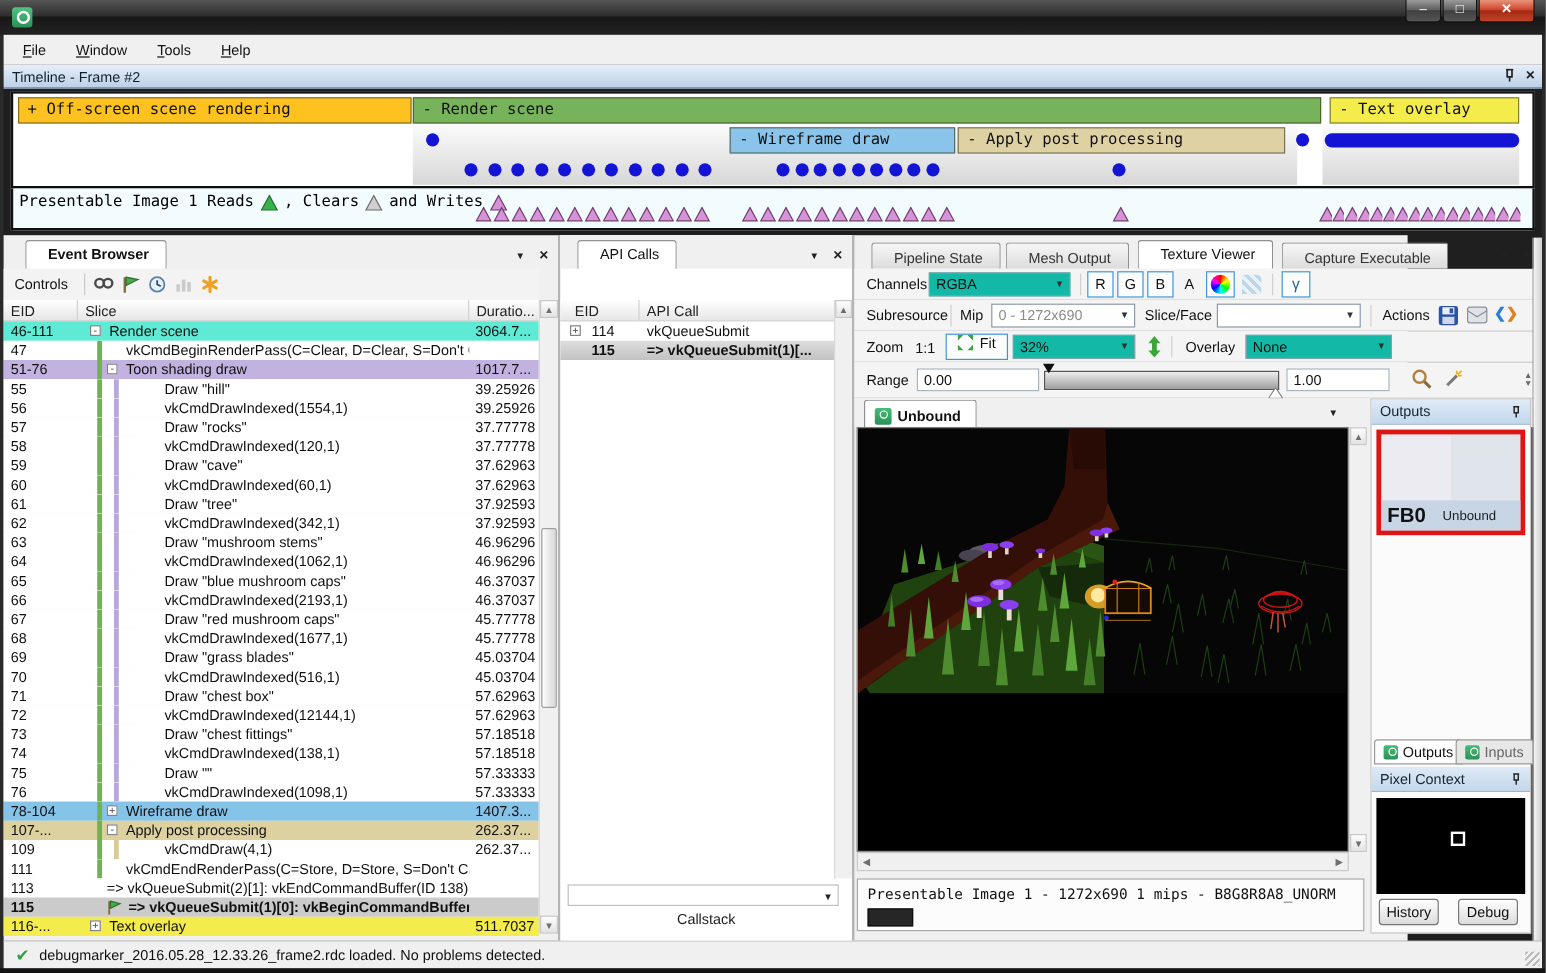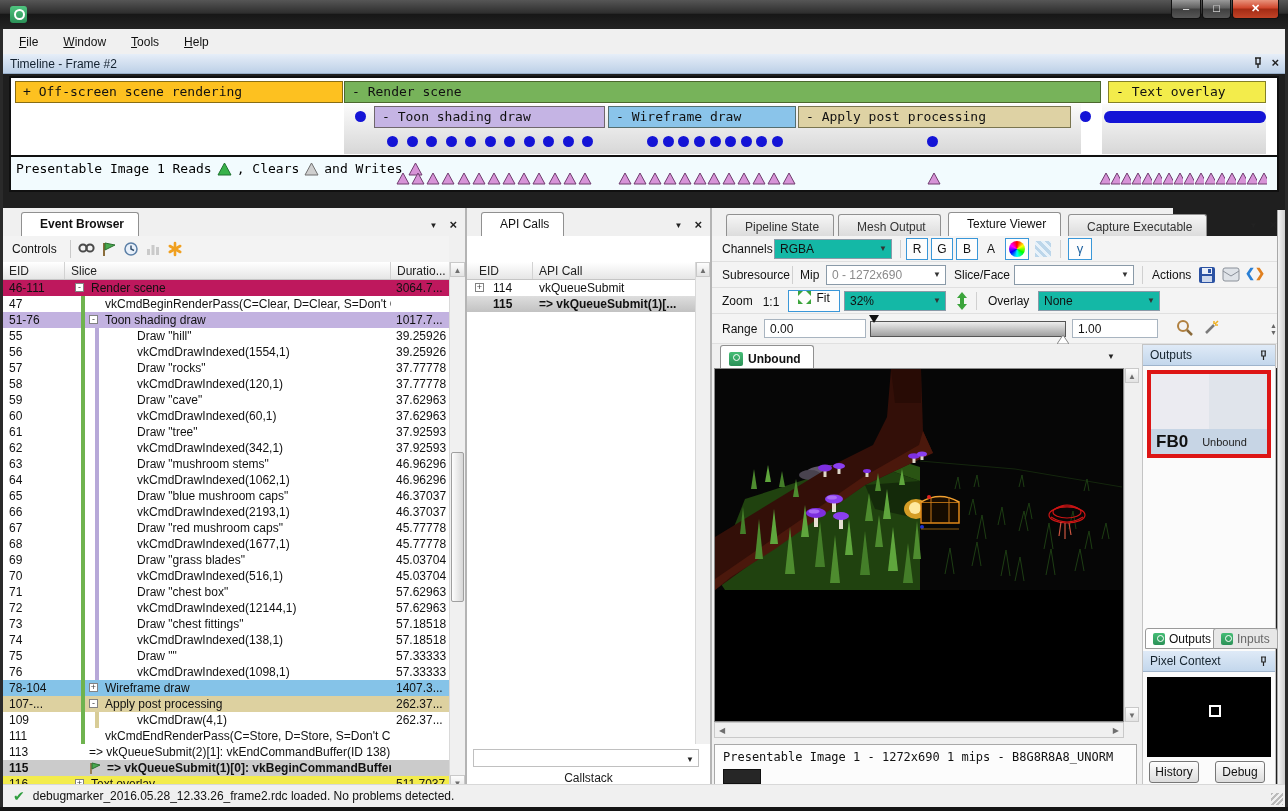--- a/index.html
+++ b/index.html
@@ -39,21 +39,21 @@
   .dotrow { position:absolute; display:flex; justify-content:space-between; }
   #tl-pill { position:absolute; height:12px; border-radius:6px; background:#1414d6; }
 
   #tl-legend { position:absolute; left:9px; top:157px; width:1270px; height:35px; border:2px solid #101010; border-top:none;
     background:#f2fbfe; }
   #legend-line { position:absolute; left:5px; top:4px; display:flex; align-items:center; gap:5px;
     font-family:"DejaVu Sans Mono",monospace; font-size:13px; color:#000; }
   .trigroup { position:absolute; top:15px; display:flex; justify-content:space-between; }
 
   
-  #main { position:absolute; left:3px; top:208px; width:1170px; height:588px; background:#f0f0f0; }
+  #main { position:absolute; left:3px; top:196px; width:1170px; height:588px; background:#f0f0f0; }
   .vsep { position:absolute; top:0; bottom:0; width:2px; background:#b4b4b4; }
 
   .tabstrip { position:absolute; top:2px; left:0; right:0; height:26px; }
   .tab { position:absolute; top:2px; height:24px; background:#fff; border:1px solid #909090; border-bottom:none;
     border-radius:3px 3px 0 0; padding:4px 14px 0 18px; white-space:nowrap; }
   .tab.inactive { background:linear-gradient(#f6f6f6,#dcdcdc); color:#333; padding-top:5px; height:22px; top:4px; }
   .tab.bold { font-weight:bold; }
   .strip-icons { position:absolute; right:8px; top:8px; display:flex; gap:12px; align-items:center; }
   .ddglyph { font-size:8px; color:#222; }
 
@@ -171,21 +171,20 @@
 
 <div id="tl-box">
   <div class="tl-shade" style="left:333px;top:26px;width:737px;height:50px"></div>
   <div class="tl-shade" style="left:1091px;top:26px;width:164px;height:50px"></div>
 
   <div class="tl-bar" style="left: 4px; top: 3px; width: 328px; background: rgb(253, 193, 32);">+ Off-screen scene rendering</div>
   <div class="tl-bar" style="left: 333px; top: 3px; width: 757px; background: rgb(119, 179, 90);">- Render scene</div>
   <div class="tl-bar" style="left: 1097px; top: 3px; width: 158px; background: rgb(243, 236, 75);">- Text overlay</div>
 
   <div class="dot" style="position:absolute;left:344px;top:33px"></div>
-  <div class="tl-bar" style="left: 363px; top: 28px; width: 231px; background: rgb(197, 180, 228);">- Toon shading draw</div>
   <div class="tl-bar" style="left: 597px; top: 28px; width: 188px; background: rgb(138, 196, 234);">- Wireframe draw</div>
   <div class="tl-bar" style="left: 787px; top: 28px; width: 273px; background: rgb(222, 210, 164);">- Apply post processing</div>
   <div class="dot" style="position:absolute;left:1069px;top:33px"></div>
   <div id="tl-pill" style="left:1093px;top:33px;width:162px"></div>
 
   <div class="dotrow" style="left:376px;top:58px;width:206px">
       <span class="dot" style="background: rgb(20, 20, 214);"></span>
       <span class="dot" style="background: rgb(20, 20, 214);"></span>
       <span class="dot" style="background: rgb(20, 20, 214);"></span>
       <span class="dot" style="background: rgb(20, 20, 214);"></span>
@@ -414,21 +413,21 @@
             </g>
           </svg>
       </span>
     </div>
     <div class="grid-hdr" style="left:0;top:54px;width:446px">
       <div style="width:62px">EID</div>
       <div style="flex:1">Slice</div>
       <div style="width:58px;border-right:none">Duratio...</div>
     </div>
     <div id="eb-rows">
-        <div class="row" style="background: #be185d;">
+        <div class="row" style="background: #5eead4;">
           <div class="c-eid">46-111</div>
           <div class="c-name">
             <span class="exp" style="left:10px">-</span>
             <span class="lblname" style="left:26px">Render scene</span>
           </div>
           <div class="c-dur">3064.7...</div>
         </div>
         <div class="row">
           <div class="c-eid">47</div>
           <div class="c-name">

